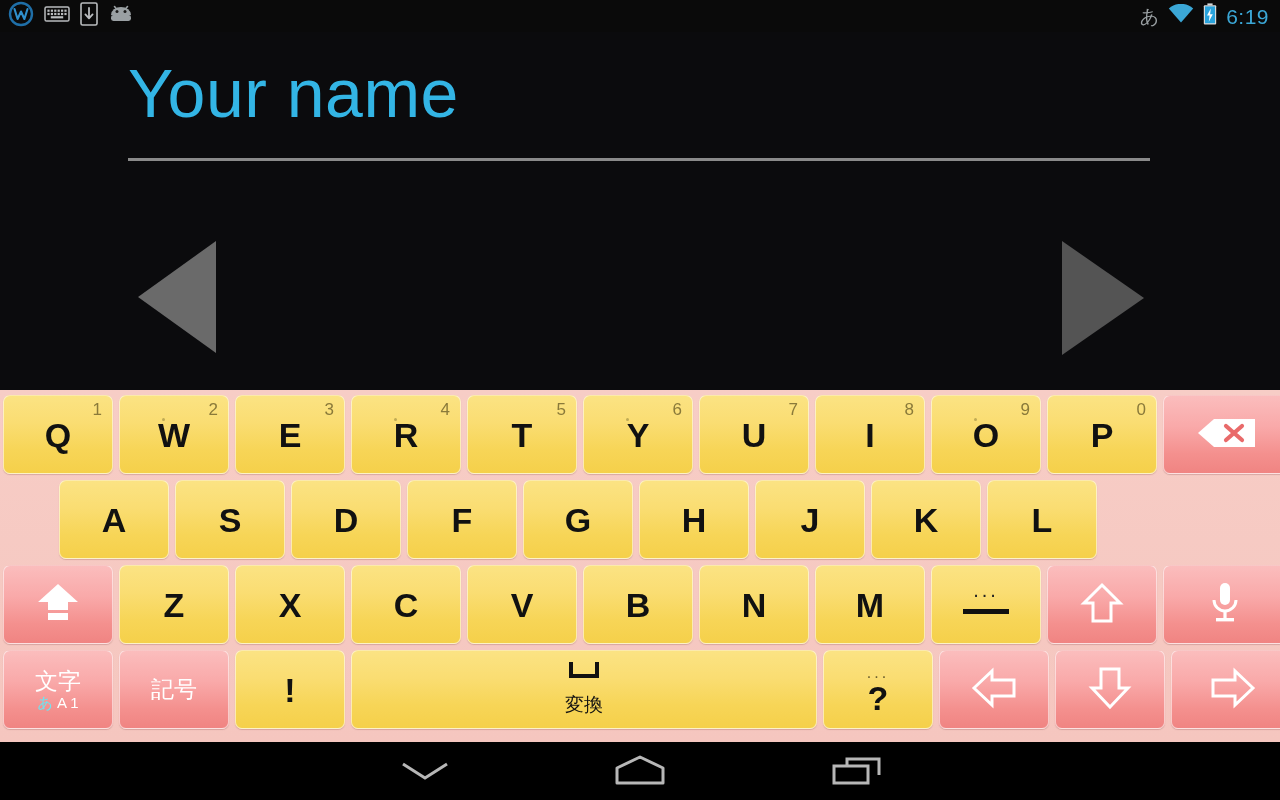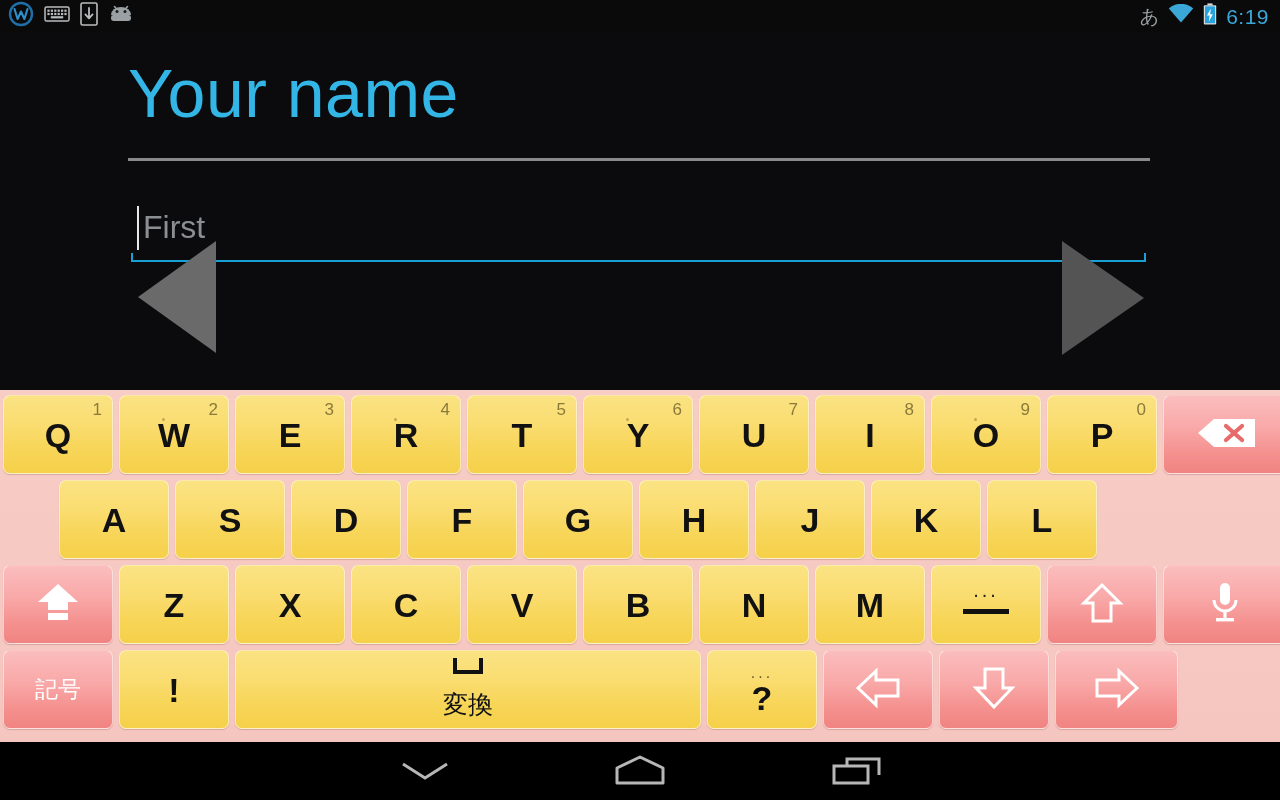--- a/index.html
+++ b/index.html
@@ -86,21 +86,21 @@
   .key .dots3 {
     position:absolute; top:14px; left:0; width:100%; text-align:center;
     font-size:20px; letter-spacing:3px; color:#222; line-height:1;
   }
   .key .dots3.gray { color:#6b5f2e; font-size:16px; }
   .key .dash { display:block; width:46px; height:5px; background:#111; margin-top:14px; }
   .spacer { flex:0 0 auto; }
 
   .space-inner { display:flex; flex-direction:column; align-items:center; justify-content:center; }
   .space-bar { width:30px; height:16px; border:0; border-left:4px solid #111; border-right:4px solid #111; border-bottom:4px solid #111; }
-  .space-jp { font-size:25px; margin-top:14px; color:#111; }
+  .space-jp { font-size:19px; margin-top:14px; color:#111; }
 
   
   #navbar { position:absolute; top:742px; left:0; width:1280px; height:58px; background:#000; }
   .nav-btn { position:absolute; top:0; height:58px; width:120px; display:flex; align-items:center; justify-content:center; }
   #nav-back { left:365px; }
   #nav-home { left:580px; }
   #nav-recent { left:797px; }
 </style>
 </head>
 <body>
@@ -167,27 +167,20 @@
         </svg>
       </span>
       <span id="sb-clock">6:19</span>
     </div>
   </div>
 
   <div id="content">
     <div id="title">Your name</div>
     <div id="divider"></div>
 
-    <div id="field-wrap">
-      <div id="caret"></div>
-      <div id="field-text">First</div>
-      <div id="field-underline"></div>
-      <div id="field-tick-l"></div>
-      <div id="field-tick-r"></div>
-    </div>
 
     <div id="nav-prev">
       <svg width="82" height="116" viewBox="0 0 82 116">
         <path d="M80 2 L80 114 L2 58 Z" fill="#6a6a6a"></path>
       </svg>
     </div>
     <div id="nav-next">
       <svg width="88" height="118" viewBox="0 0 88 118">
         <path d="M4 2 L4 116 L86 59 Z" fill="#545454"></path>
       </svg>
@@ -329,20 +322,24 @@
             <rect x="12" y="3" width="10" height="22" rx="5" fill="#ffffff"></rect>
             <path d="M6 20 a11 11 0 0 0 22 0" fill="none" stroke="#ffffff" stroke-width="3"></path>
             <rect x="15.4" y="30" width="3.2" height="8" fill="#ffffff"></rect>
             <rect x="8" y="38" width="18" height="3.4" fill="#ffffff"></rect>
           </svg>
         </span>
       </div>
     </div>
 
     <div class="krow" id="krow4">
+      <div class="key pink" style="flex:0 0 110px; flex-direction:column;">
+        <span class="jp">文字</span>
+        <span class="jp-small"><span class="hira">あ</span> <span>A 1</span></span>
+      </div>
       <div class="key pink" style="flex:0 0 110px;">
           <span class="jp">記号</span>
         </div>
       <div class="key yellow" style="flex:0 0 110px;">
           <span class="glyph">!</span>
         </div>
       <div class="key yellow" style="flex:0 0 466px;">
         <span class="space-inner">
           <span class="space-bar"></span>
           <span class="space-jp">変換</span>

